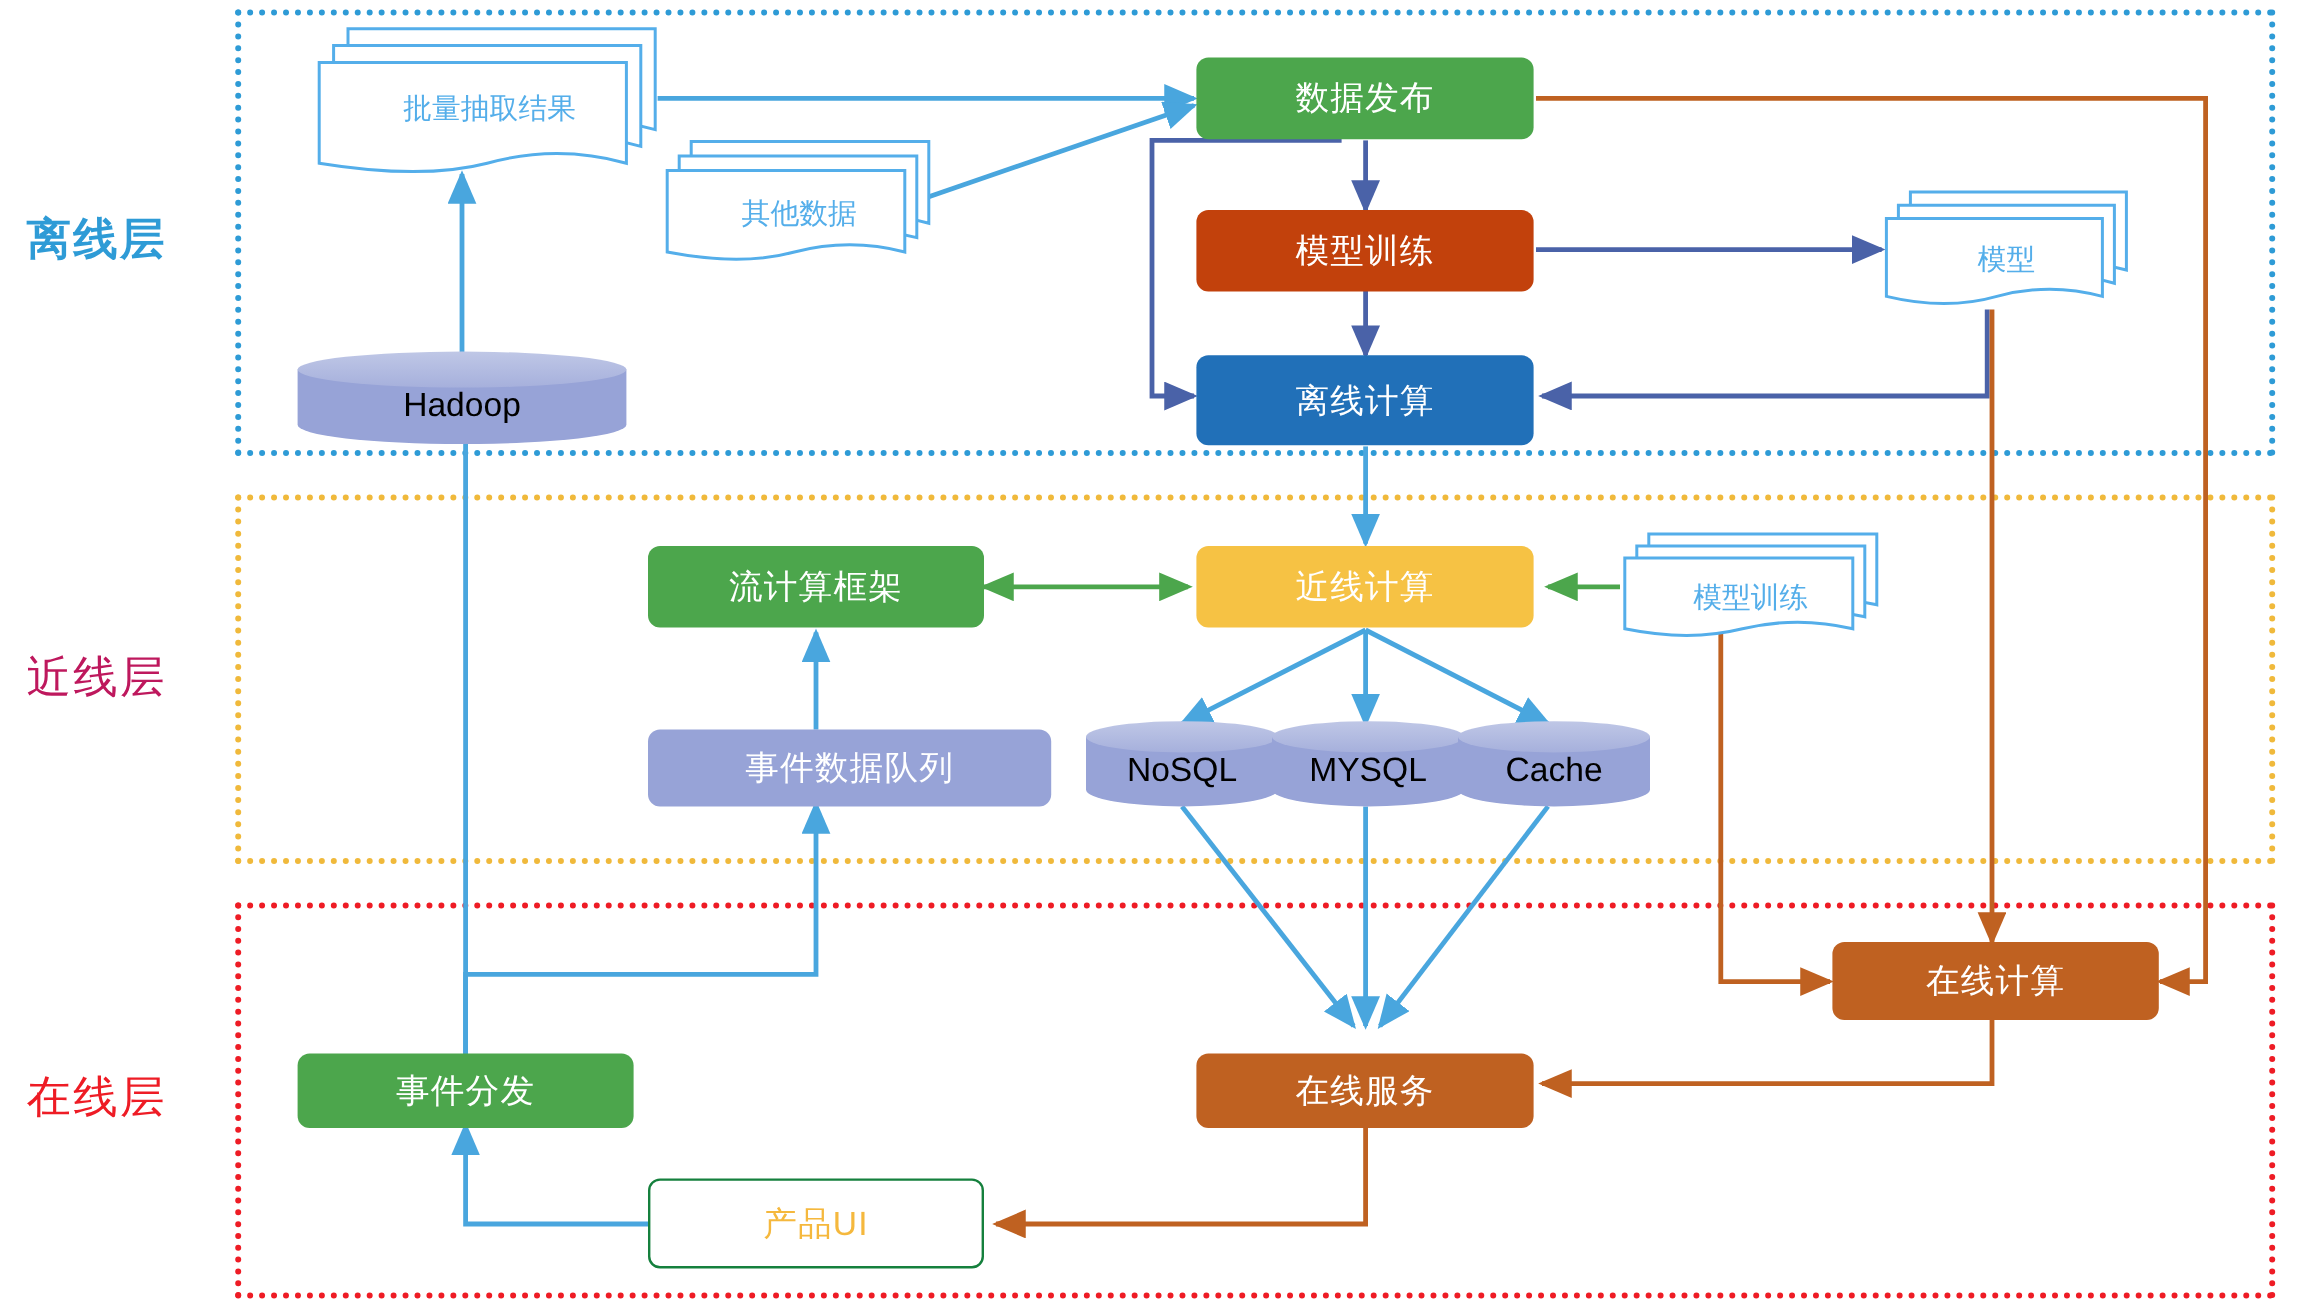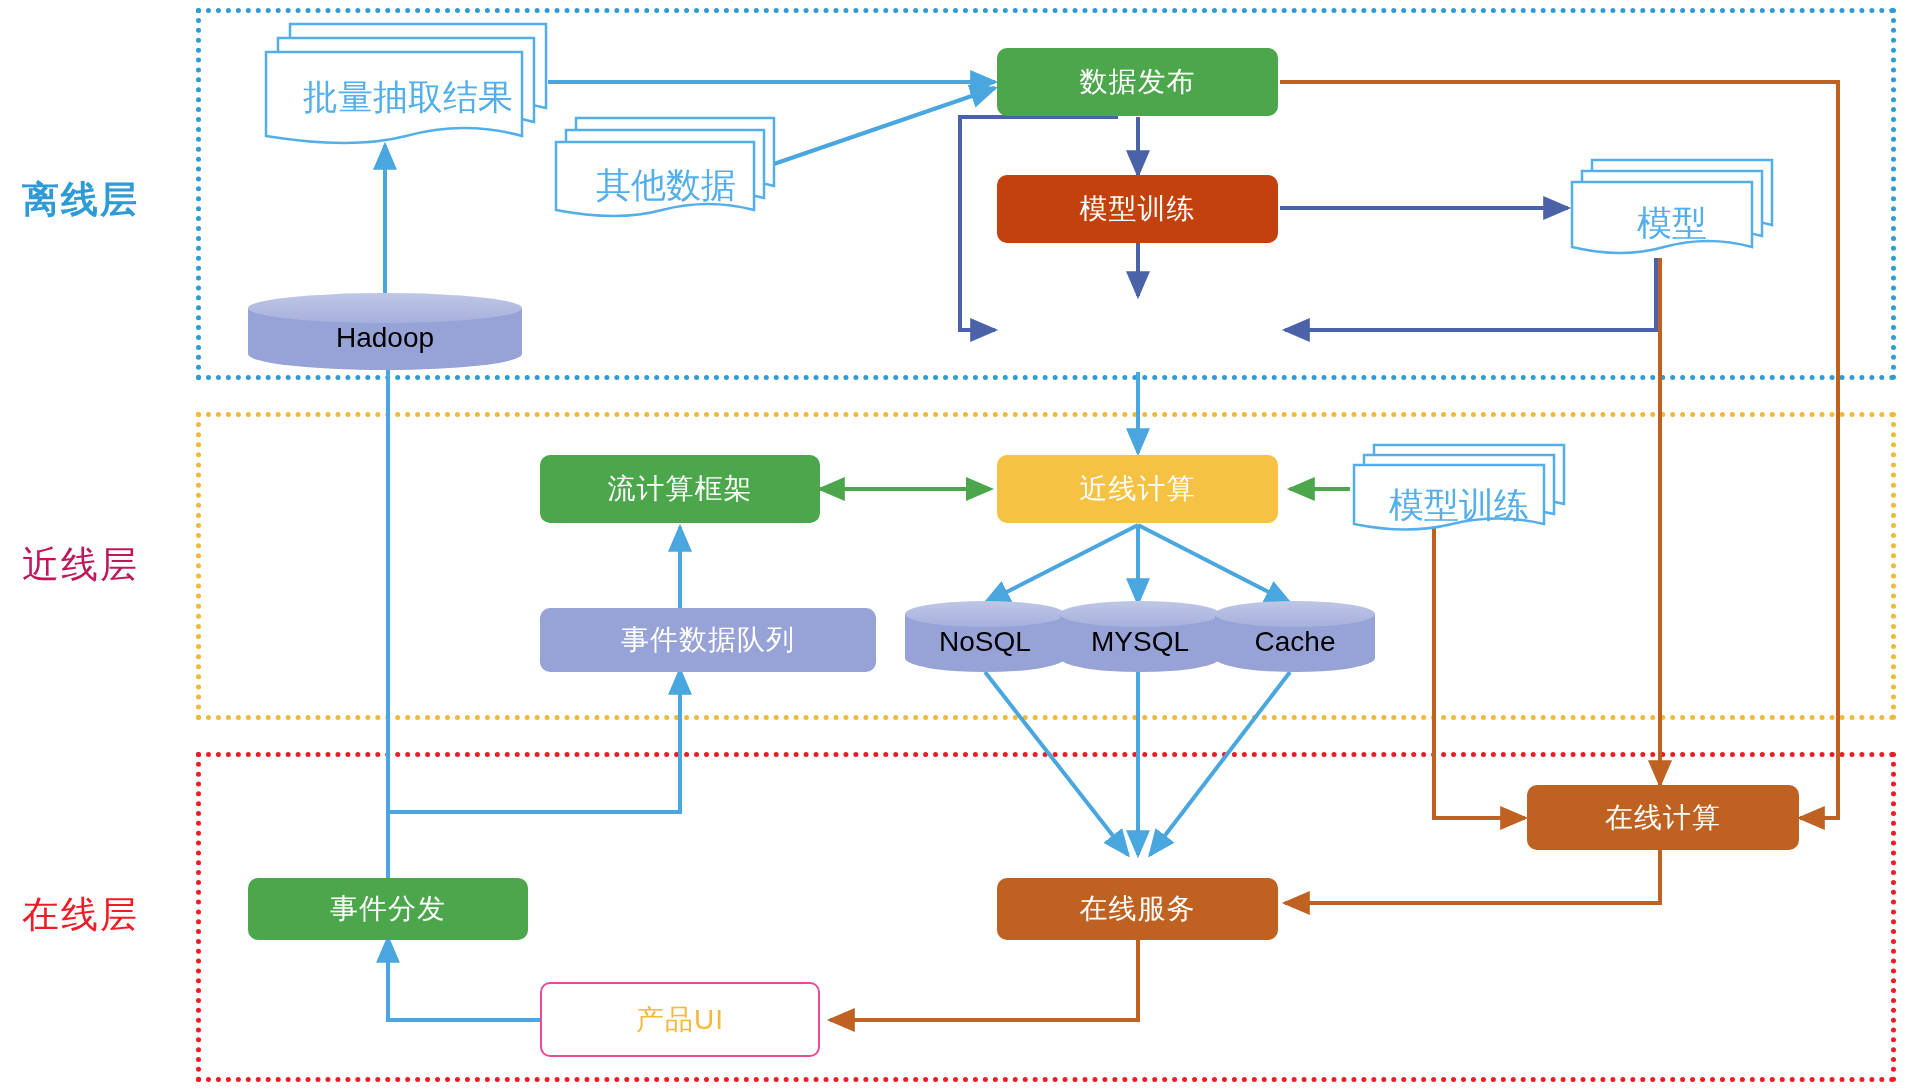--- a/index.html
+++ b/index.html
@@ -3,25 +3,25 @@
 <meta charset="utf-8">
 <style>
   html,body{margin:0;padding:0;background:#ffffff;}
   body{font-family:"Liberation Sans","DejaVu Sans",sans-serif;}
   #stage{position:relative;width:1920px;height:1089px;background:#fff;overflow:hidden;}
   #edges{position:absolute;left:0;top:0;width:1920px;height:1089px;}
   .layerbox{position:absolute;box-sizing:border-box;}
   .layerlabel{position:absolute;font-size:37px;letter-spacing:2px;white-space:nowrap;}
   .node{position:absolute;box-sizing:border-box;display:flex;align-items:center;justify-content:center;text-align:center;}
   .rbox{border-radius:10px;color:#fff;font-size:28px;letter-spacing:1px;}
-  .rbox.outline{background:#fff;border:2px solid #ec4899;color:#F5B83D;}
+  .rbox.outline{background:#fff;border:2px solid #15803d;color:#F5B83D;}
   .cyl{position:absolute;}
   .cyl .cyl-label{position:absolute;left:0;right:0;text-align:center;color:#000000;font-size:28px;}
   .docstack{position:absolute;}
-  .docstack .doc-label{position:absolute;left:0;right:0;text-align:center;color:#54AEEA;font-size:35px;}
+  .docstack .doc-label{position:absolute;left:0;right:0;text-align:center;color:#54AEEA;font-size:24px;}
 </style>
 </head>
 <body>
 
 <div id="stage">
 
   <div class="layerbox" style="left:196px;top:8px;width:1700px;height:372px;border:5px dotted #2E9BD6;"></div>
   <div class="layerbox" style="left:196px;top:412px;width:1700px;height:308px;border:5px dotted #F0B93B;"></div>
   <div class="layerbox" style="left:196px;top:752px;width:1700px;height:330px;border:5px dotted #EE1C25;"></div>
 
@@ -192,20 +192,23 @@
   </div>
 
   <div class="node rbox" style="left:997px;top:48px;width:281px;height:68px;background:#4CA64C;">
     <span>数据发布</span>
   </div>
 
   <div class="node rbox" style="left:997px;top:175px;width:281px;height:68px;background:#c2410c;">
     <span>模型训练</span>
   </div>
 
+  <div class="node rbox" style="left:997px;top:296px;width:281px;height:75px;background:#2170B8;">
+    <span>离线计算</span>
+  </div>
 
   <div class="node rbox" style="left:540px;top:455px;width:280px;height:68px;background:#4CA64C;">
     <span>流计算框架</span>
   </div>
 
   <div class="node rbox" style="left:997px;top:455px;width:281px;height:68px;background:#F6C244;">
     <span>近线计算</span>
   </div>
 
   <div class="node rbox" style="left:540px;top:608px;width:336px;height:64px;background:#97A3D7;">

